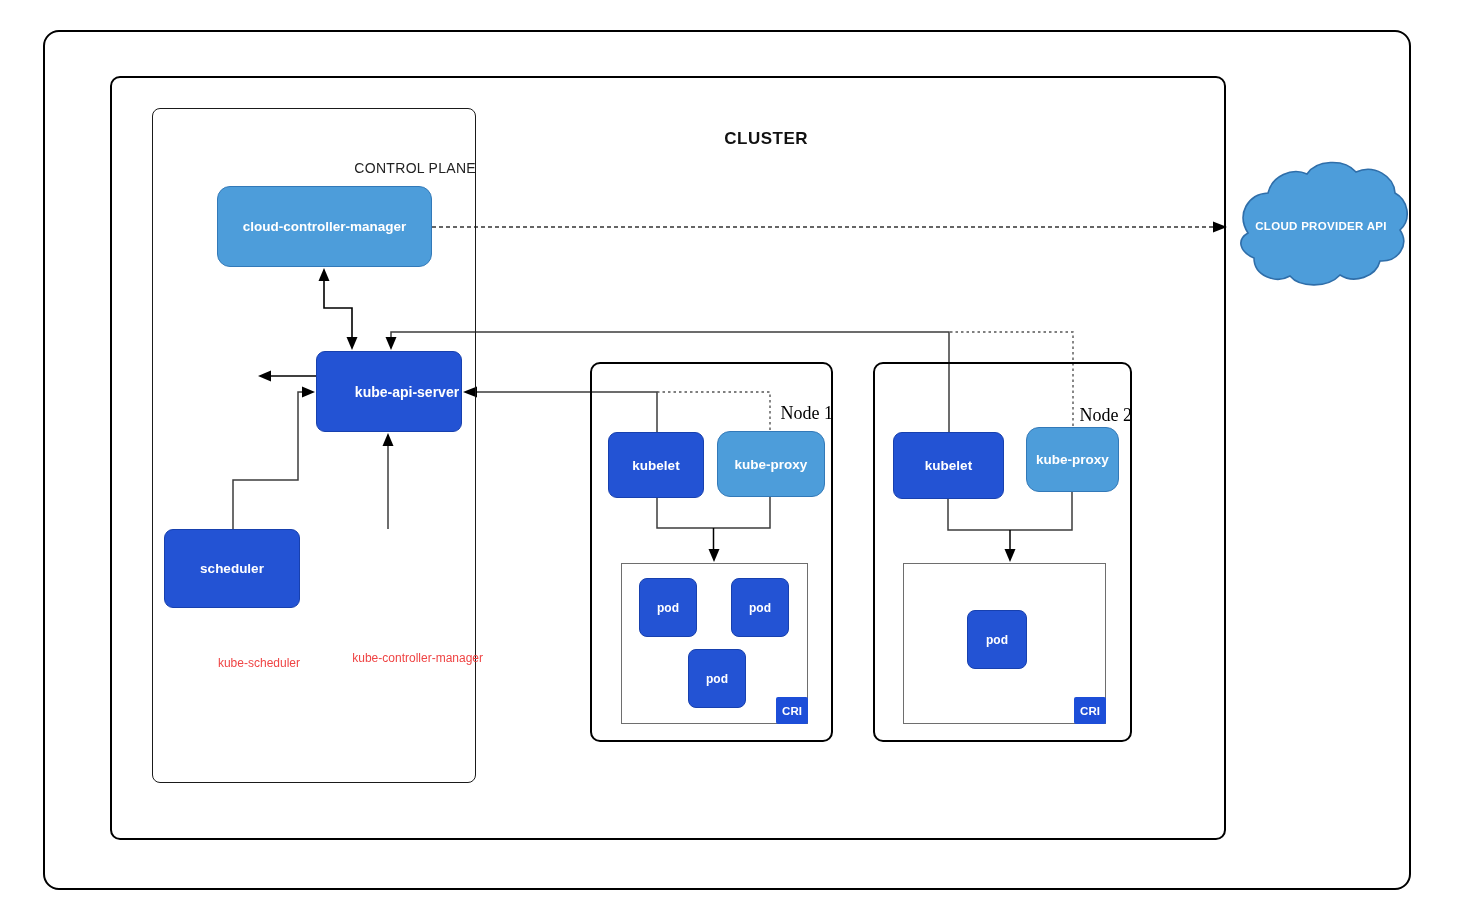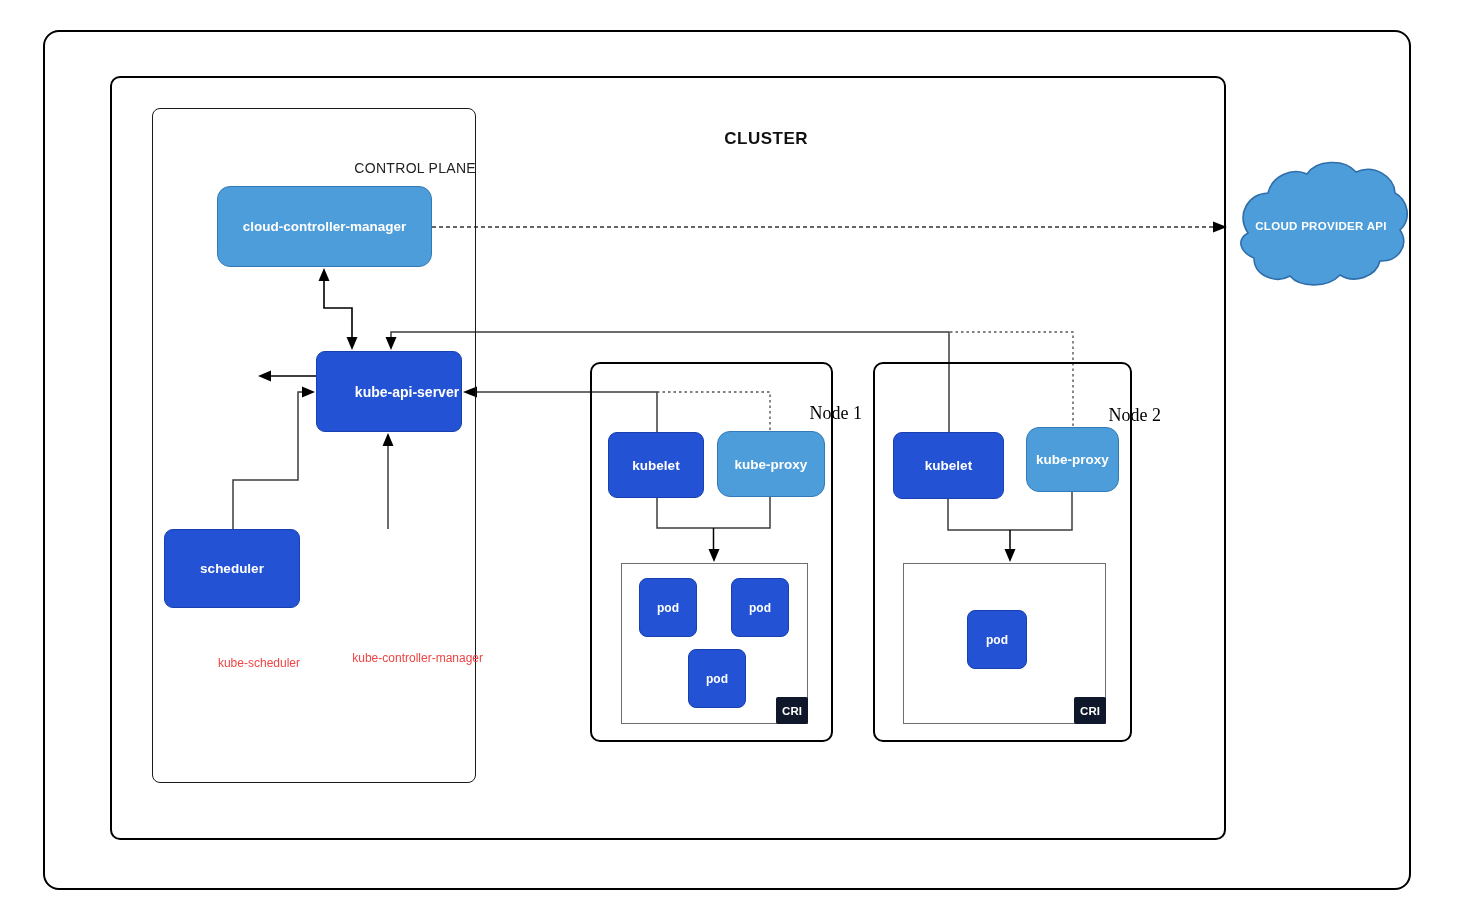--- a/index.html
+++ b/index.html
@@ -10,30 +10,30 @@
   svg#wires{position:absolute;left:0;top:0;z-index:1;}
   .frame{position:absolute;background:transparent;z-index:2;box-sizing:border-box;}
   .outer-frame{border:2.5px solid #000;border-radius:16px;}
   .cluster-frame{border:2px solid #000;border-radius:10px;}
   .cp-frame{border:1.5px solid #1a1a1a;border-radius:8px;}
   .node-frame{border:2px solid #000;border-radius:10px;}
   .cri-frame{border:1.5px solid #6e6e6e;background:transparent;}
   .lbl{position:absolute;z-index:3;text-align:right;color:#111;margin-top:36px;}
   .cluster-lbl{font-size:17px;font-weight:bold;letter-spacing:.5px;}
   .cp-lbl{font-size:14px;letter-spacing:.3px;color:#222;}
-  .node-lbl{font-family:"Liberation Serif",serif;font-size:18px;color:#000;padding-left:29px;}
+  .node-lbl{font-family:"Liberation Serif",serif;font-size:18px;color:#000;}
   .caption{font-size:12px;color:#ef4444;}
   .comp{
     position:absolute;z-index:4;display:flex;align-items:center;justify-content:center;
     color:#fff;font-weight:bold;box-sizing:border-box;text-align:center;
   }
   .royal{background:#2353d4;border:1.5px solid #1740ae;border-radius:9px;font-size:13.5px;}
   .light{background:#4d9dda;border:1.5px solid #3279b8;border-radius:13px;font-size:13.5px;}
   .pod{border-radius:8px;font-size:12px;}
-  .cri-badge{background:#0f172a;border:none;border-radius:2px;font-size:11.5px;z-index:5;}
+  .cri-badge{background:#1d4ed8;border:none;border-radius:2px;font-size:11.5px;z-index:5;}
   .cloud-lbl{position:absolute;z-index:3;color:#fff;font-weight:bold;font-size:11.5px;
     text-align:center;letter-spacing:.3px;}
 </style>
 </head>
 <body>
 
 <div id="stage">
 
   <svg id="wires" width="1460" height="922" viewBox="0 0 1460 922">
 

